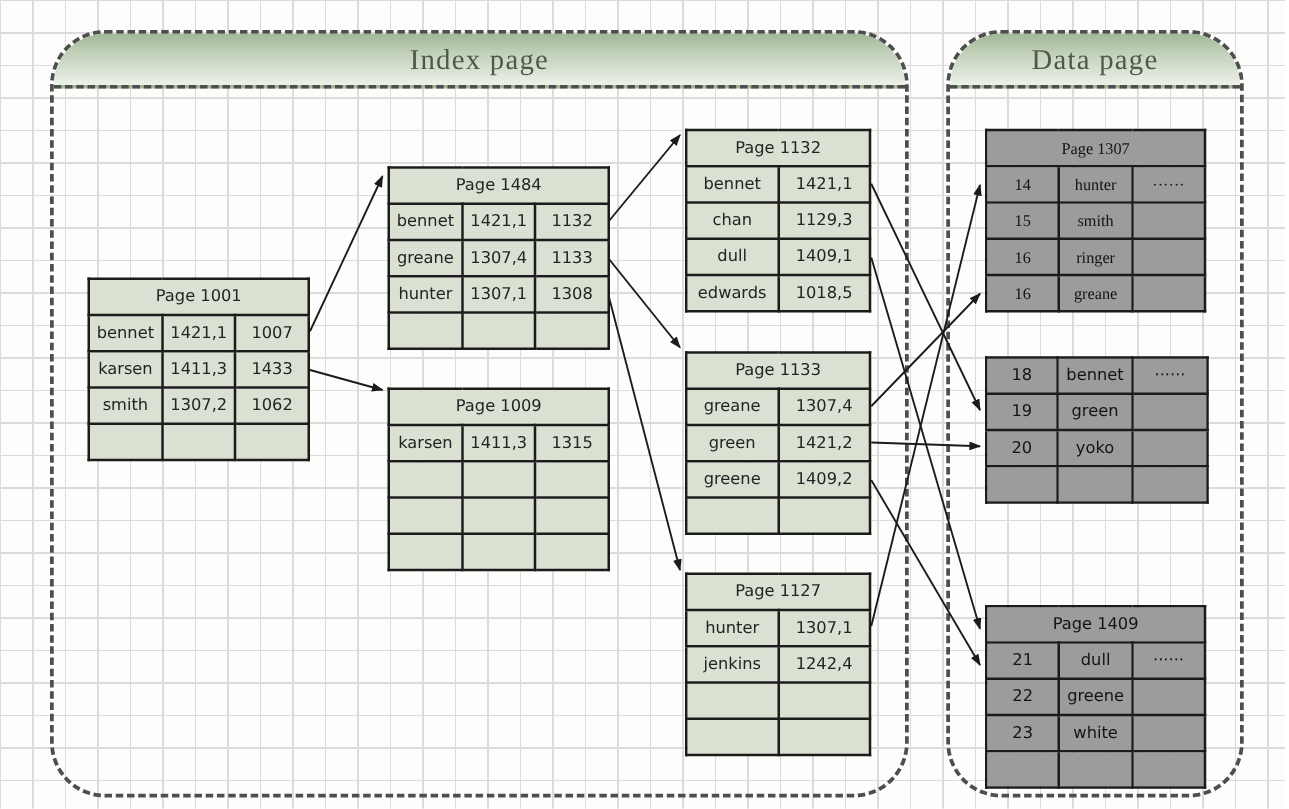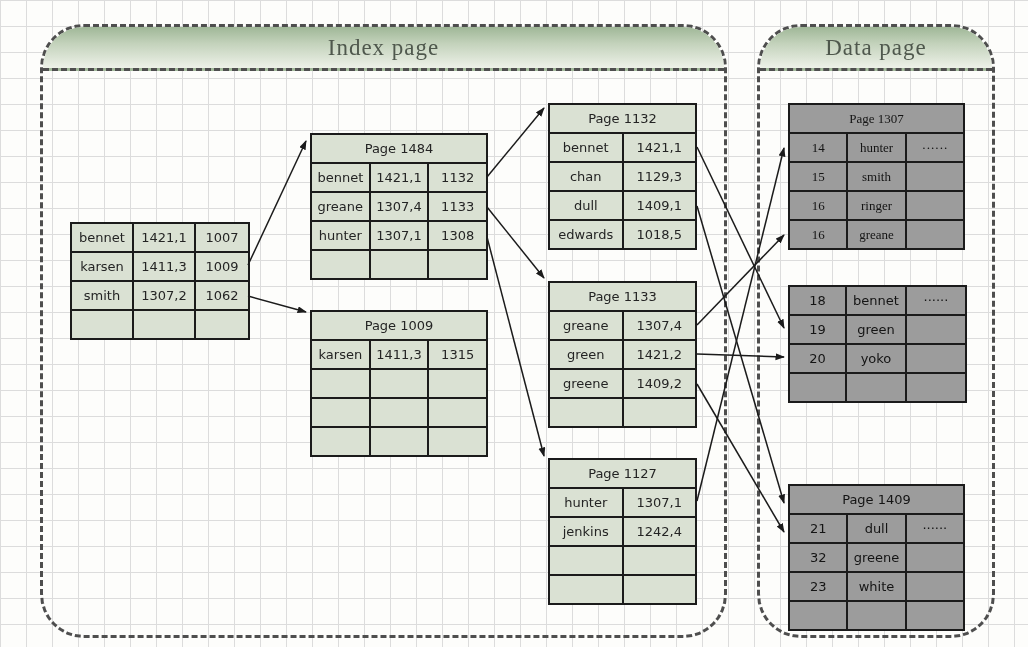--- a/index.html
+++ b/index.html
@@ -82,28 +82,31 @@
   <div class="section" id="data-section">
     <div class="section-header">
       <span>Data page</span>
     </div>
   </div>
 
   <div id="tables">
       <table class="pg index" style="left: 70px; top: 222px; width: 178px;">
         <tbody>
           <tr>
+            <td colspan="3" class="ttl">Page 1001</td>
+          </tr>
+          <tr>
             <td style="width: 62px;">bennet</td>
             <td style="width: 62px;">1421,1</td>
             <td style="width: 54px;">1007</td>
           </tr>
           <tr>
             <td style="width: 62px;">karsen</td>
             <td style="width: 62px;">1411,3</td>
-            <td style="width: 54px;">1009</td>
+            <td style="width: 54px;">1433</td>
           </tr>
           <tr>
             <td style="width: 62px;">smith</td>
             <td style="width: 62px;">1307,2</td>
             <td style="width: 54px;">1062</td>
           </tr>
           <tr>
             <td style="width: 62px;"></td>
             <td style="width: 62px;"></td>
             <td style="width: 54px;"></td>
@@ -288,21 +291,21 @@
         <tbody>
           <tr>
             <td colspan="3" class="ttl">Page 1409</td>
           </tr>
           <tr>
             <td style="width: 57px;">21</td>
             <td style="width: 60px;">dull</td>
             <td style="width: 60px;">······</td>
           </tr>
           <tr>
-            <td style="width: 57px;">32</td>
+            <td style="width: 57px;">22</td>
             <td style="width: 60px;">greene</td>
             <td style="width: 60px;"></td>
           </tr>
           <tr>
             <td style="width: 57px;">23</td>
             <td style="width: 60px;">white</td>
             <td style="width: 60px;"></td>
           </tr>
           <tr>
             <td style="width: 57px;"></td>

